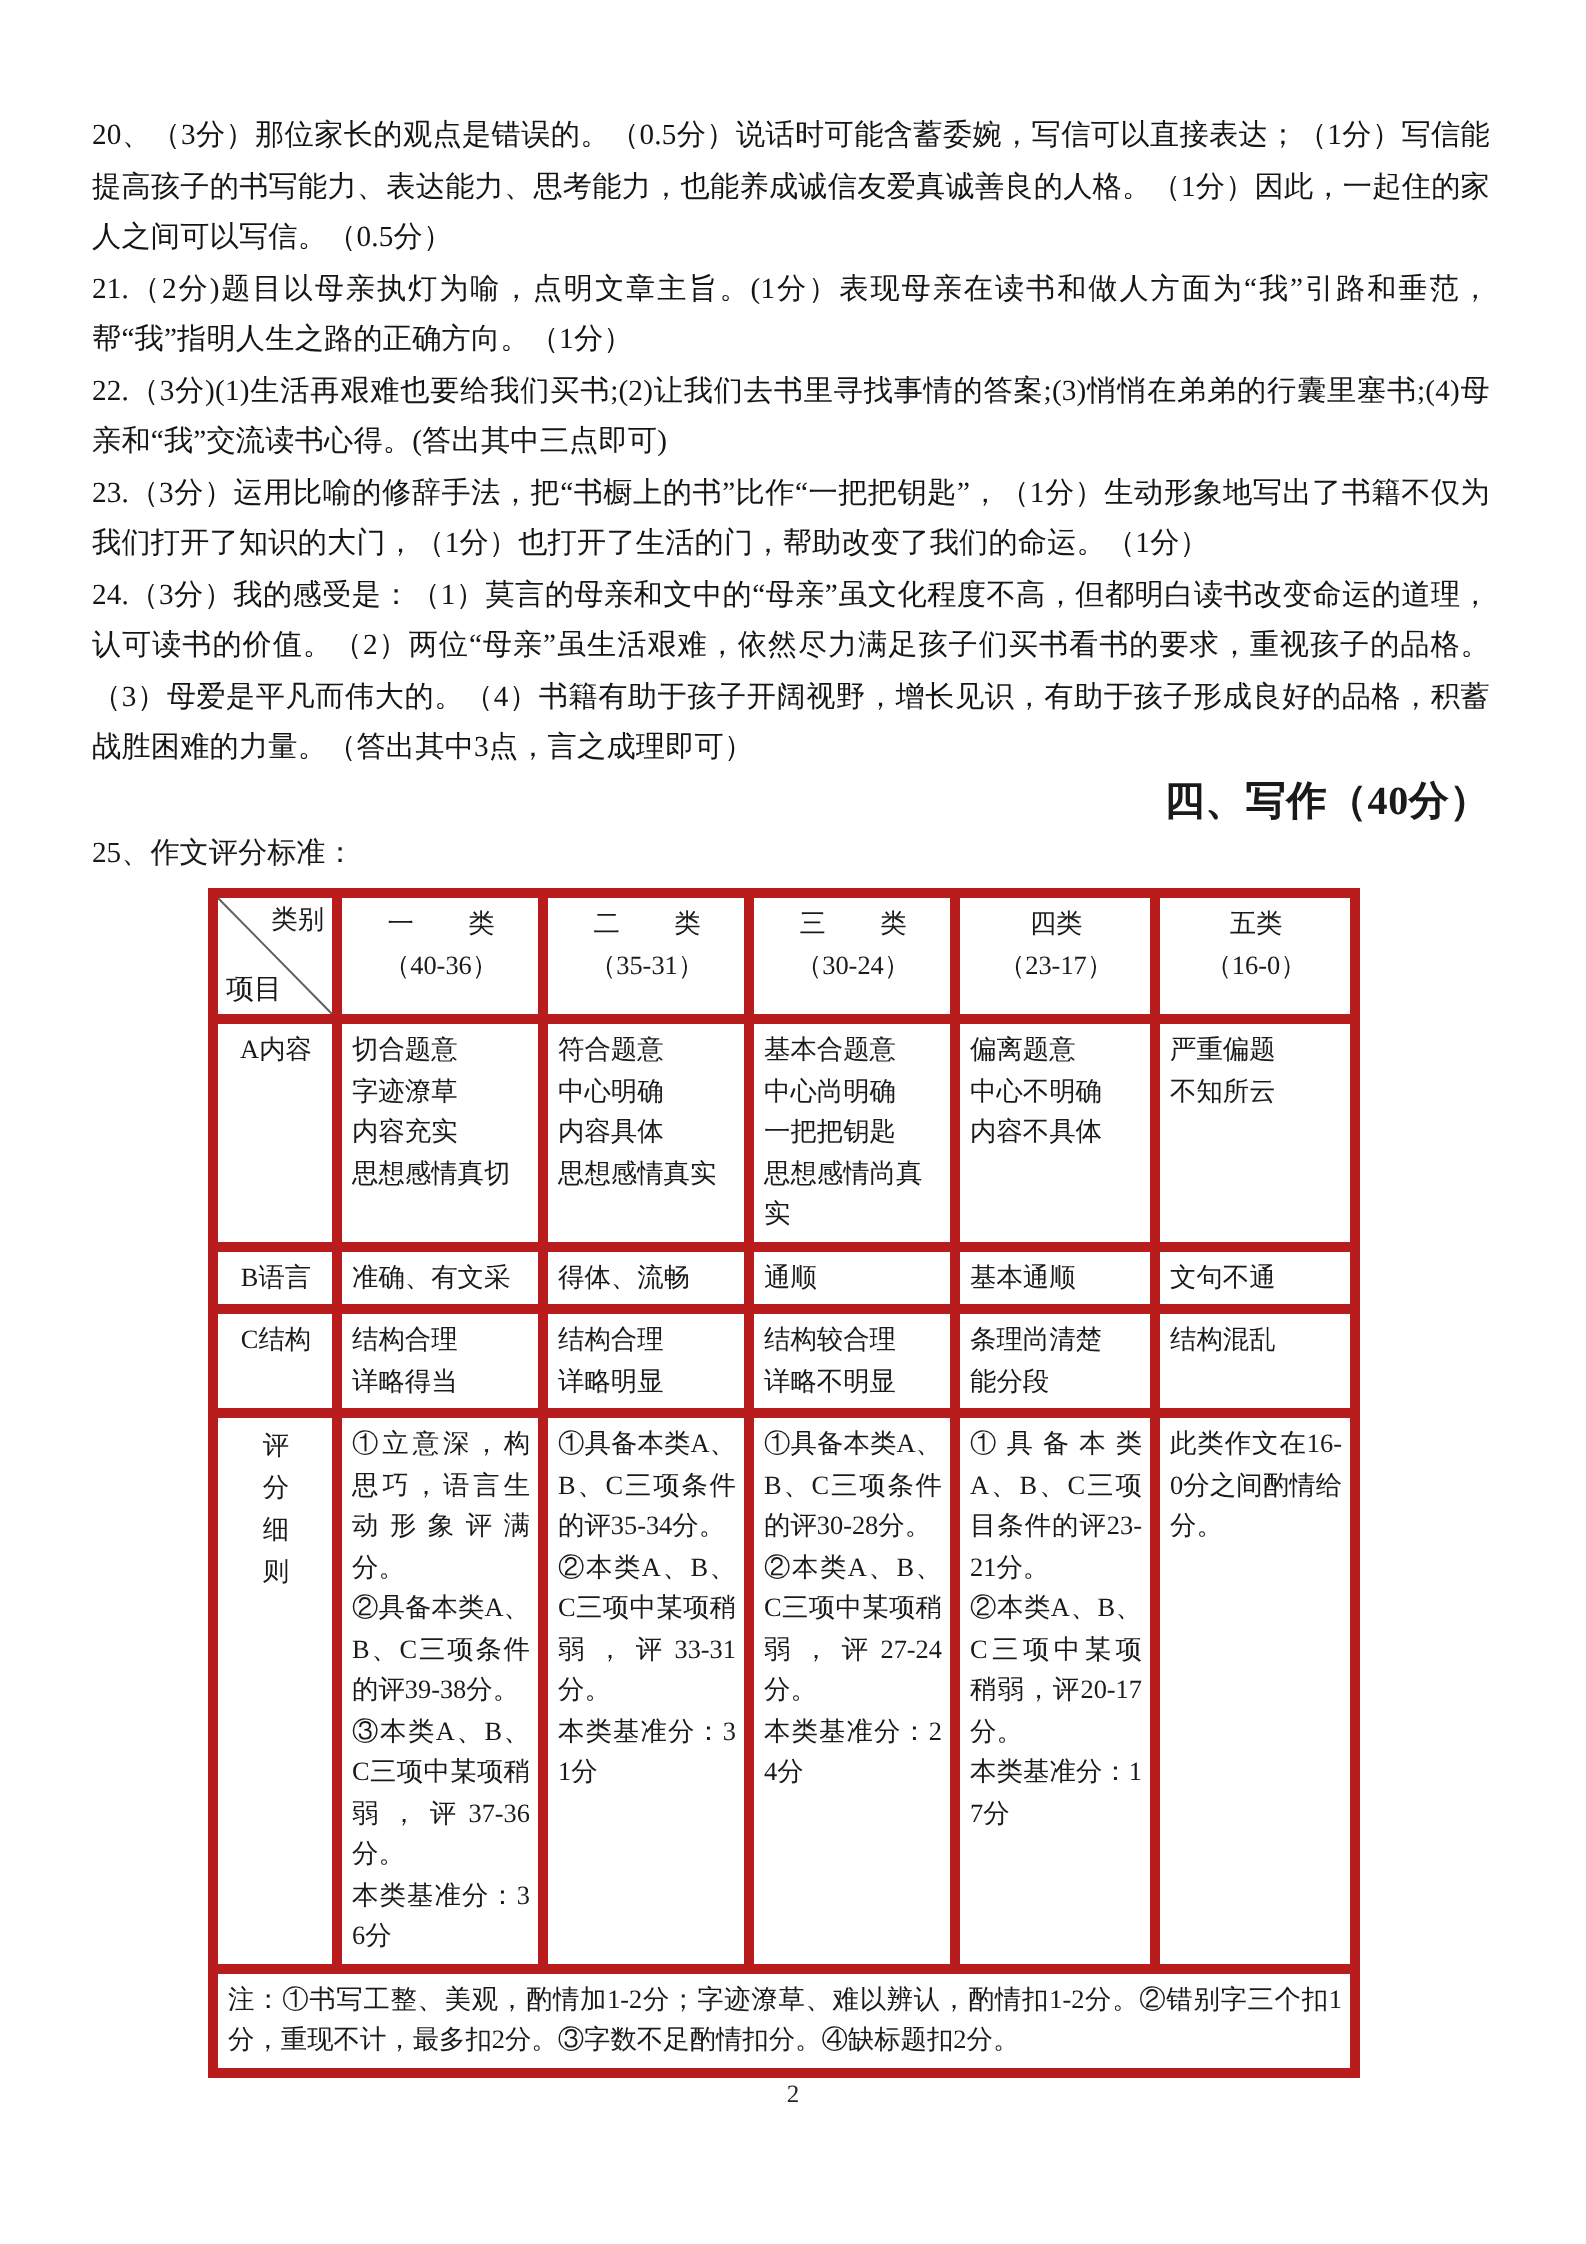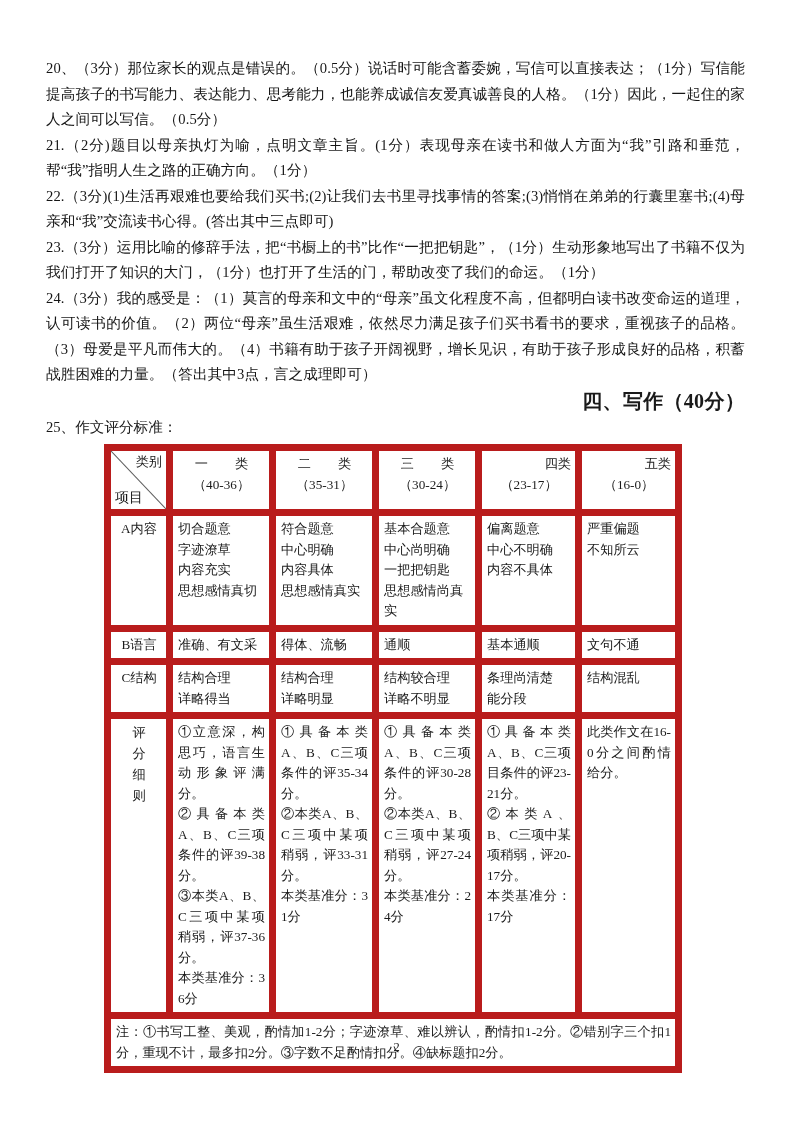--- a/index.html
+++ b/index.html
@@ -61,21 +61,21 @@
     padding-left: 58px;
   }
   table.rubric {
     border-collapse: collapse;
     width: 571px;
     table-layout: fixed;
     font-size: 13.2px;
     color: #1a1a1a;
   }
   table.rubric td {
-    border: 7px solid #b91c1c;
+    border: 5px solid #b91c1c;
     vertical-align: top;
     padding: 3px 4px 3px 5px;
     line-height: 20.5px;
     word-break: break-all;
   }
   td.mid { vertical-align: middle; }
   td.ctr { text-align: center; }
   td.just {
     text-align: justify;
     text-justify: inter-ideograph;
@@ -102,21 +102,21 @@
   }
   td.corner .lbl-item {
     position: absolute;
     left: 4px;
     bottom: 2px;
     font-size: 14px;
     line-height: 18px;
   }
 
   .hdr-name { display: block; letter-spacing: 7px; padding-left: 7px;}
-  .hdr-name.tight { letter-spacing: 0px; padding-left: 0; text-align: right; }
+  .hdr-name.tight { letter-spacing: 0px; padding-left: 0; }
   .hdr-range { display: block; }
 
   .cellline { display: block; }
 
   .vstack {
     text-align: center;
     line-height: 21px;
   }
   .vstack span { display: block; }
 

